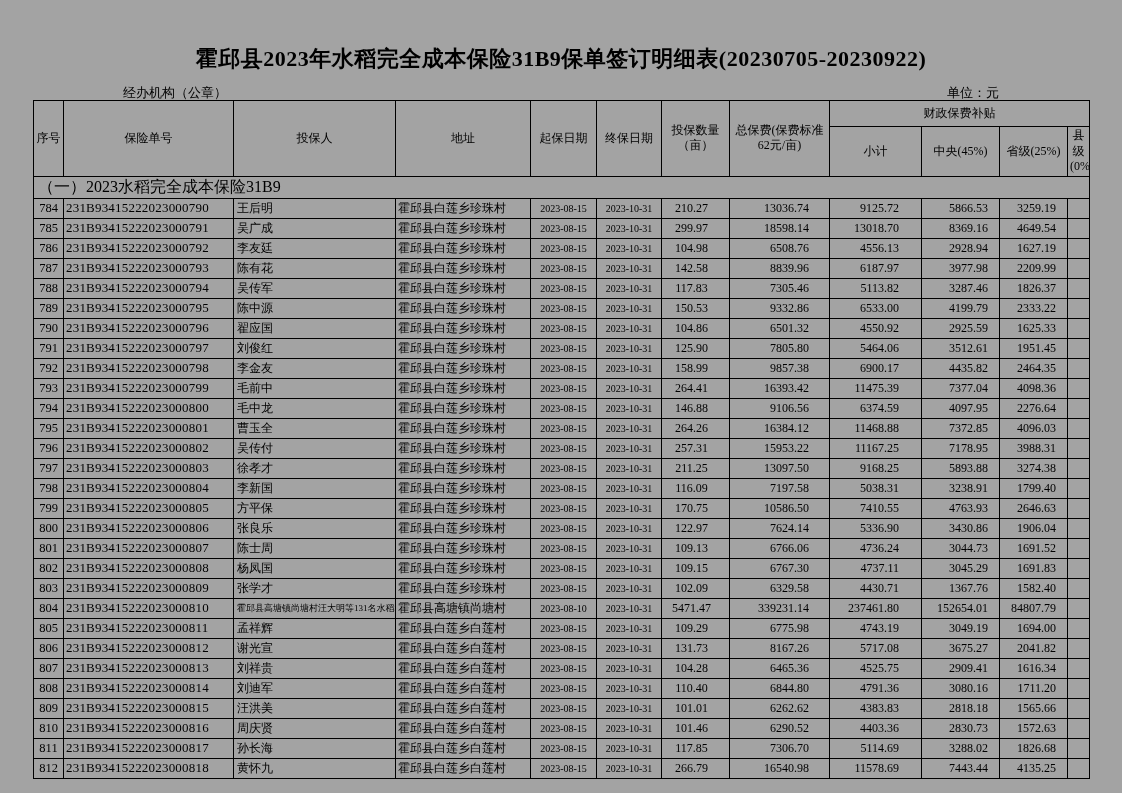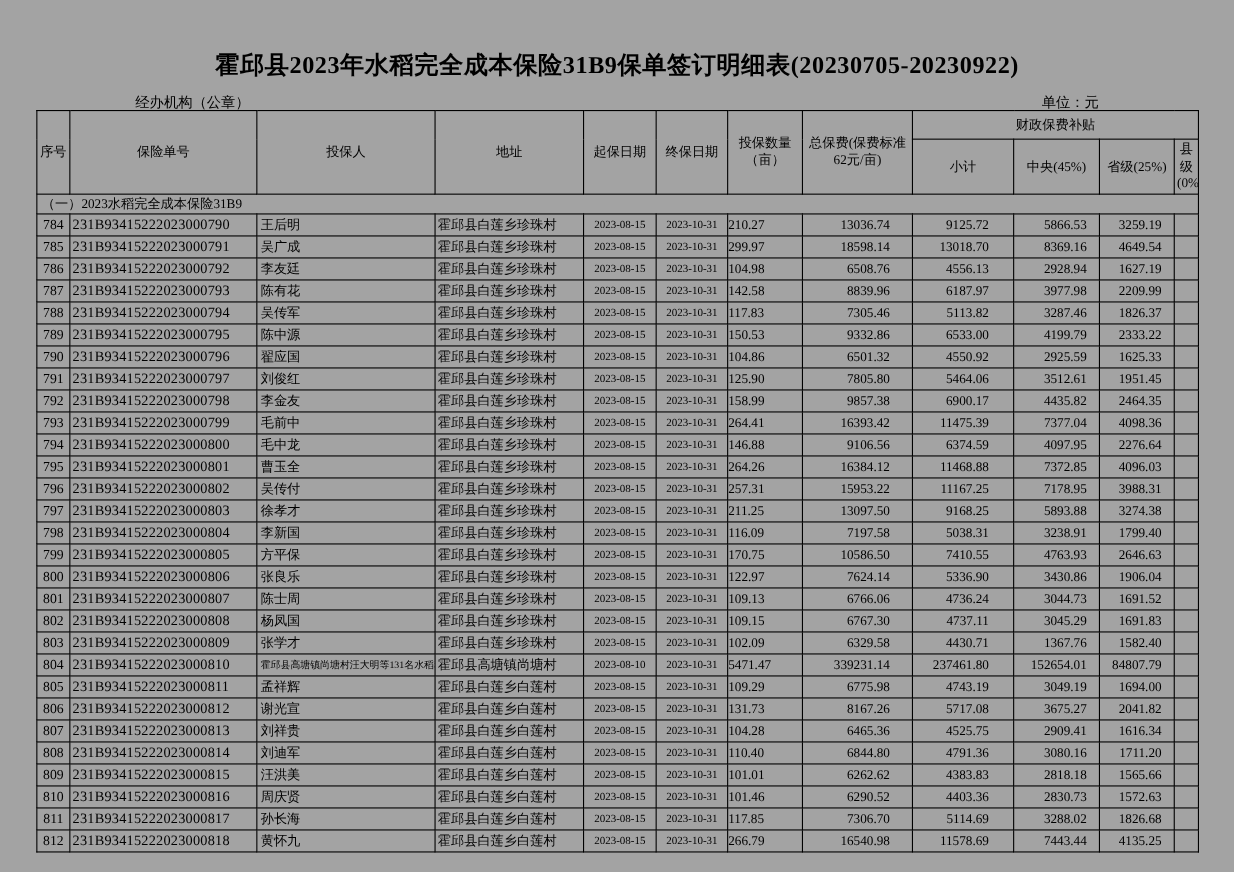--- a/index.html
+++ b/index.html
@@ -31,28 +31,28 @@
   }
   thead th {
     font-size:12px; text-align:center;
     white-space:normal; line-height:1.3; padding:1px 2px;
     vertical-align:middle;
   }
   thead tr.h1 th { height:26px; }
   thead tr.h2 th { height:19px; }
   tbody td { font-size:12px; height:20px; vertical-align:middle; }
   tr.section td {
-    height:17px; text-align:left; padding-left:4px; font-size:12px;
+    height:17px; text-align:left; padding-left:4px; font-size:16px;
   }
   tr.data td:nth-child(1){ text-align:center; font-size:12.5px; }
   tr.data td:nth-child(2){ text-align:left; padding-left:2px; font-size:13px; letter-spacing:.2px; }
   tr.data td:nth-child(3){ text-align:left; padding-left:3px; }
   tr.data td:nth-child(4){ text-align:left; padding-left:2px; }
   tr.data td:nth-child(5), tr.data td:nth-child(6){ text-align:center; font-size:10px; }
-  tr.data td:nth-child(7){ text-align:left; padding-right:8px; }
+  tr.data td:nth-child(7){ text-align:center; padding-right:8px; }
   tr.data td:nth-child(8){ text-align:right; padding-right:20px; }
   tr.data td:nth-child(9){ text-align:right; padding-right:22px; }
   tr.data td:nth-child(10){ text-align:right; padding-right:11px; }
   tr.data td:nth-child(11){ text-align:right; padding-right:11px; }
   tr.data td.small { font-size:9px; letter-spacing:0; }
 </style>
 </head>
 <body>
 
 <div class="page">

